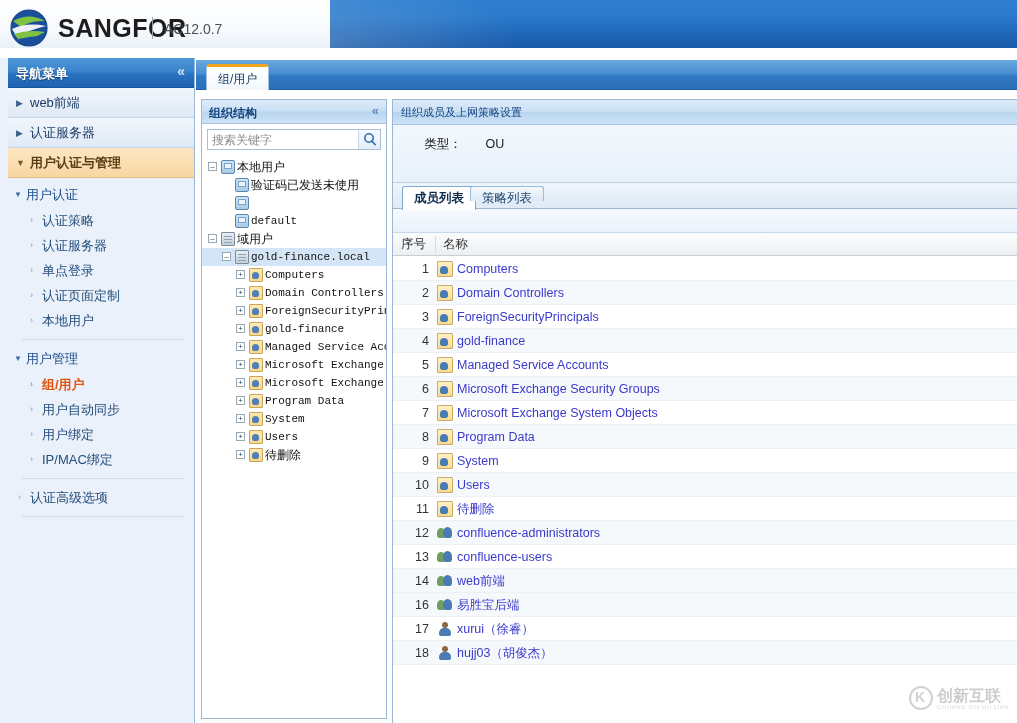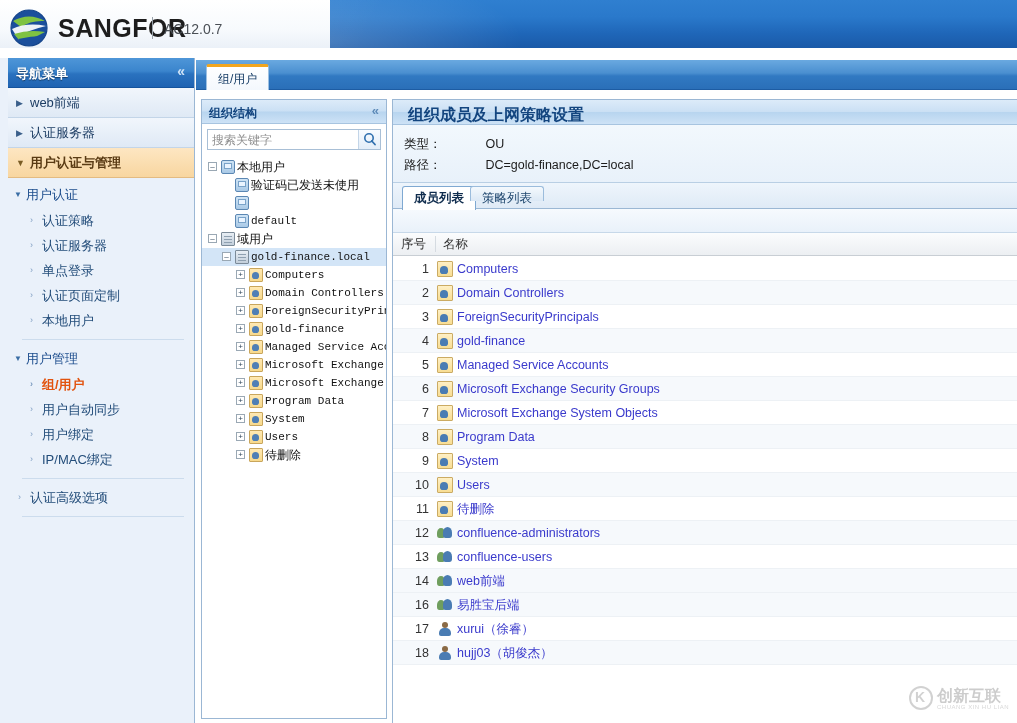--- a/index.html
+++ b/index.html
@@ -225,30 +225,30 @@
     position: absolute; left: 392px; top: 99px; right: 0; bottom: 0;
     background: #ffffff; border-top: 1px solid #9bb7d4; border-left: 1px solid #9bb7d4;
   }
   #content-header {
     position: relative; height: 25px;
     background: linear-gradient(to bottom, #dcebf9 0%, #cbe0f4 48%, #b8d5ef 52%, #cde2f6 100%);
     border-bottom: 1px solid #a7c4e0;
   }
   #content-header .title {
     position: absolute; left: 8px; top: 5px;
-    font-size: 16px; font-weight: bold; color: #13457f; margin-left: 7px;
+    font-size: 11px; font-weight: normal; color: #13457f;
   }
   #info-block {
     position: relative; height: 58px;
     background: linear-gradient(to bottom, #f2f8fd, #e8f1fa);
     border-bottom: 1px solid #b9cfe4;
     padding: 9px 0 0 11px;
   }
   .info-row { height: 21px; line-height: 21px; font-size: 12.5px; color: #1b1b1b; }
-  .info-row .k { display: inline-block; width: 78px; color: #1b1b1b; }
+  .info-row .k { display: inline-block; width: 78px; color: #1b1b1b; text-align: center; }
   .info-row .v { color: #1b1b1b; }
 
   #tab-row {
     position: relative; height: 26px;
     background: linear-gradient(to bottom, #eef5fc, #dfeaf6);
     border-bottom: 1px solid #9bb7d4;
   }
   .ctab {
     position: absolute; top: 3px; height: 15px; line-height: 22px;
     padding: 0 11px; font-size: 12.5px; cursor: pointer;
@@ -570,24 +570,20 @@
 <div id="content-panel">
   <div id="content-header">
     <div class="title">组织成员及上网策略设置</div>
   </div>
 
   <div id="info-block">
     <div class="info-row">
       <span class="k">类型：</span>
       <span class="v">OU</span>
     </div>
-    <div class="info-row">
-      <span class="k">路径：</span>
-      <span class="v">DC=gold-finance,DC=local</span>
-    </div>
   </div>
 
   <div id="tab-row">
     <div class="ctab active" style="left:9px">成员列表</div>
     <div class="ctab idle" style="left:77px">策略列表</div>
   </div>
 
   <div id="toolbar-strip"></div>
 
   <div id="grid-head">

